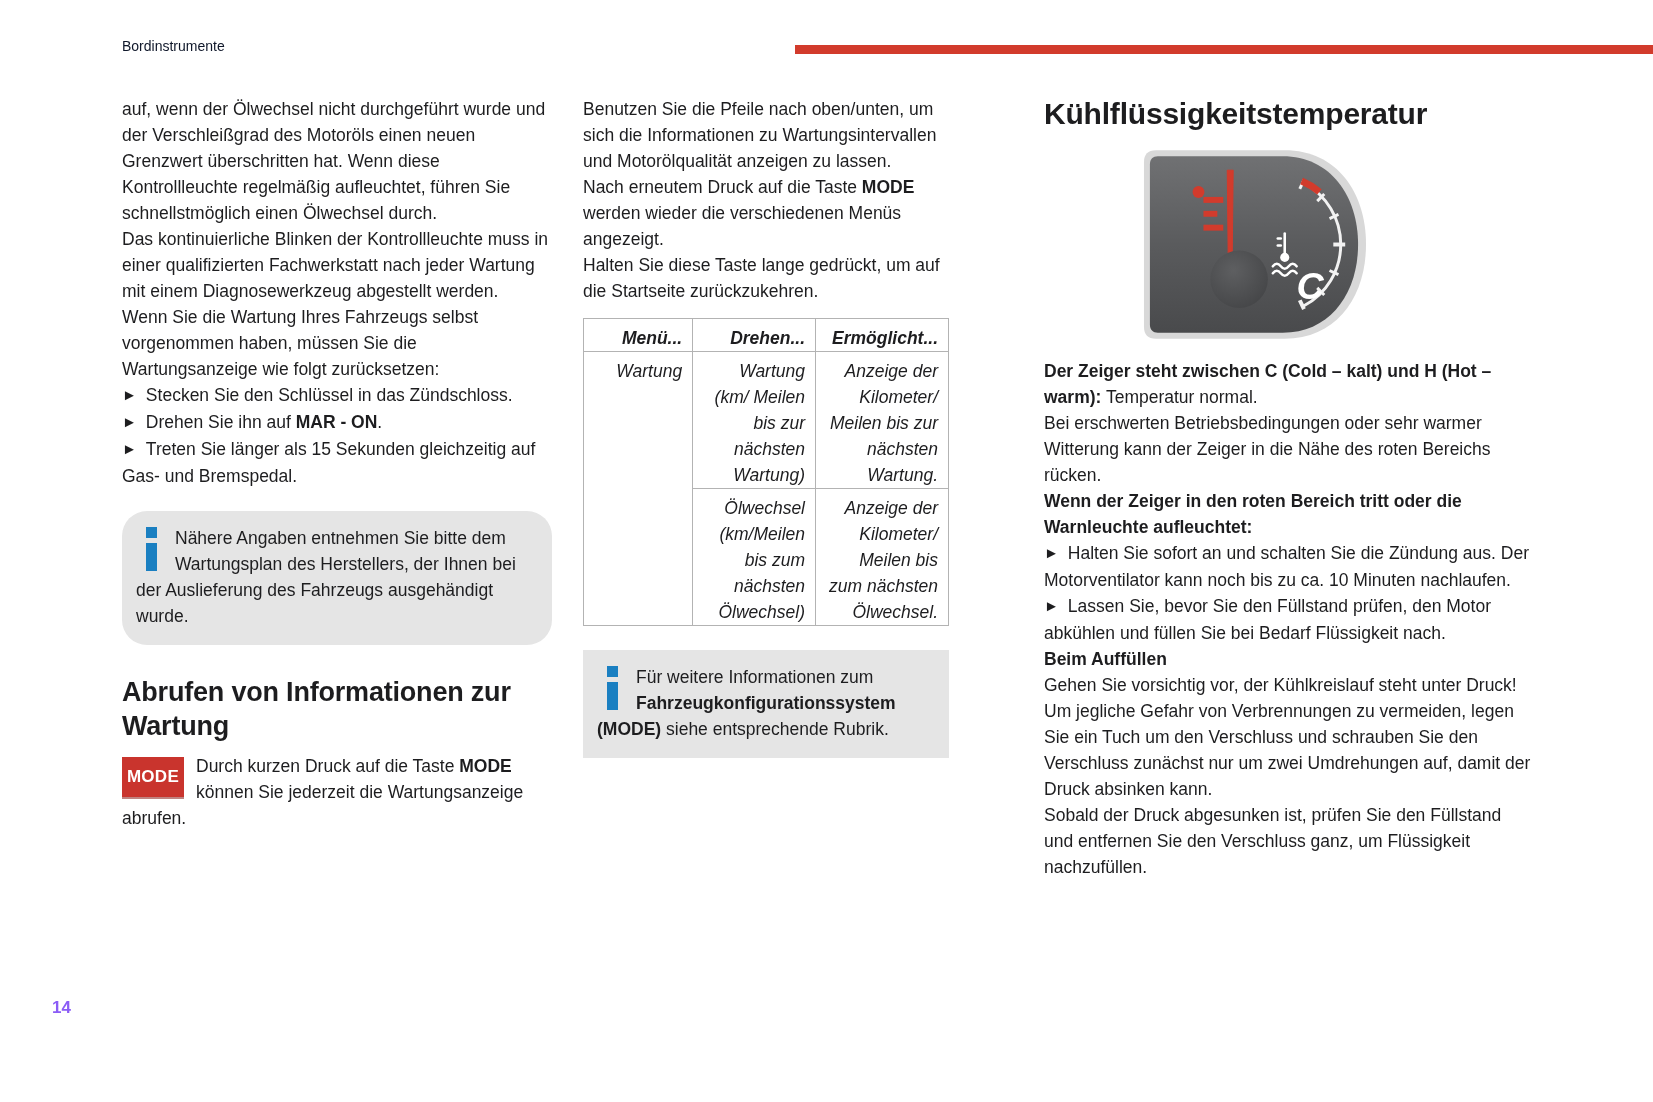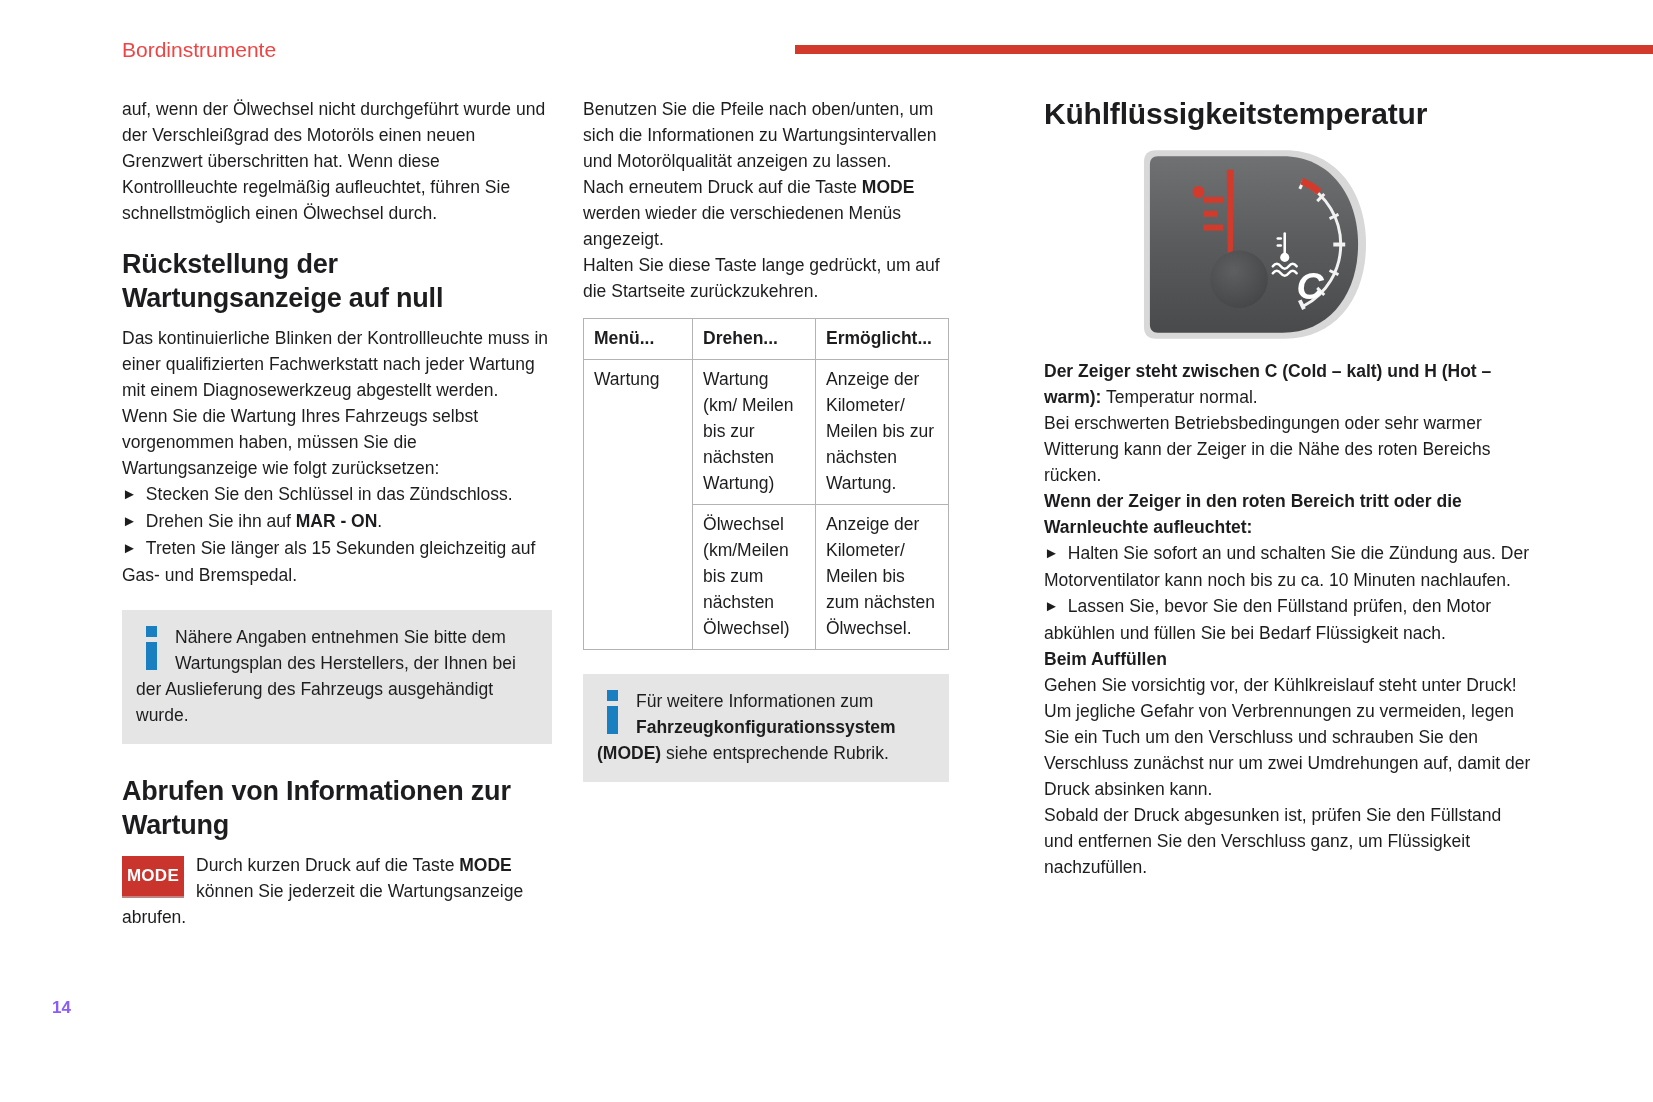--- a/index.html
+++ b/index.html
@@ -1,67 +1,66 @@
 <!DOCTYPE html>
 <html><head>
 <meta charset="utf-8">
 <style>
   * { margin:0; padding:0; box-sizing:border-box; }
   html,body { background:#ffffff; }
   body { font-family:"Liberation Sans", sans-serif; color:#1d1d1f; }
   .page { position:relative; width:1653px; height:1102px; background:#fff; overflow:hidden; }
 
-  .header-title { position:absolute; left:122px; top:38px; font-size:21px; color:#ef4444; }
+  .header-title { position:absolute; left:122px; top:38px; font-size:14px; color:#0f172a; }
   .red-bar { position:absolute; left:795px; top:45px; width:858px; height:9px; background:#d23b2c; }
 
   .col { position:absolute; top:96px; font-size:17.5px; line-height:26px; }
   .col1 { left:122px; width:430px; }
   .col2 { left:583px; width:366px; }
   .col3 { left:1044px; width:490px; }
 
   p { margin:0; }
   b, .bd { font-weight:bold; }
 
   h2 { font-size:27px; line-height:34px; font-weight:bold; margin:21px 0 10px; letter-spacing:-0.2px; }
   h2.second { margin-top:30px; }
   h1 { font-size:30px; line-height:36px; font-weight:bold; margin:0 0 4px; letter-spacing:-0.2px; }
 
   .bullet-line .bullet { display:inline-block; margin-right:9px; font-size:15px; position:relative; top:-1px; }
 
   .infobox { background:#e5e5e5; padding:14px 16px 16px 14px; margin:22px 0 0; overflow:hidden; }
   .infobox .info-icon { float:left; width:15px; height:44px; margin:2px 16px 2px 8px; }
-  .col1 .infobox { margin-bottom:4px; }
+  .col1 .infobox { margin-bottom:4px;border-radius:25px; }
   .col2 .infobox { margin-top:24px; }
 
   .mode-para { margin-top:4px; }
   .mode-badge { float:left; width:62px; height:40px; background:#c9342d; color:#fff; font-weight:bold;
                 font-size:17px; letter-spacing:0.3px; display:flex; align-items:center; justify-content:center;
                 margin:4px 12px 2px 0; box-shadow:0 2px 0 rgba(140,30,24,0.55); }
 
   table { width:100%; border-collapse:collapse; margin:14px 0 0; font-size:17.5px; line-height:26px; }
-  th, td { border:1px solid #b3b3b3; text-align:left; vertical-align:top; padding:6px 10px 8px; font-weight:normal; }
+  th, td { border:1px solid #b3b3b3; text-align:right; vertical-align:top; padding:6px 10px 0; font-weight:normal;font-style:italic; }
   th { font-weight:bold; }
   col.c1 { width:143px; } col.c2 { width:146px; } col.c3 { width:142px; }
 
   .gauge { width:228px; height:194px; display:block; margin:16px 0 16px 96px; }
 
   .page-number { position:absolute; left:52px; top:998px; font-size:17px; font-weight:bold; color:#8b5cf6; }
 </style>
 </head>
 <body>
 
 <div class="page">
 
   <div class="header-title">Bordinstrumente</div>
   <div class="red-bar"></div>
 
   <section class="col col1">
     <p>auf, wenn der Ölwechsel nicht durchgeführt wurde und der Verschleißgrad des Motoröls einen neuen Grenzwert überschritten hat. Wenn diese Kontrollleuchte regelmäßig aufleuchtet, führen Sie schnellstmöglich einen Ölwechsel durch.</p>
 
-    <h2>Rückstellung der Wartungsanzeige auf null</h2>
 
     <p>Das kontinuierliche Blinken der Kontrollleuchte muss in einer qualifizierten Fachwerkstatt nach jeder Wartung mit einem Diagnosewerkzeug abgestellt werden.</p>
     <p>Wenn Sie die Wartung Ihres Fahrzeugs selbst vorgenommen haben, müssen Sie die Wartungsanzeige wie folgt zurücksetzen:</p>
 
     <p class="bullet-line"><span class="bullet">►</span><span>Stecken Sie den Schlüssel in das Zündschloss.</span></p>
     <p class="bullet-line"><span class="bullet">►</span><span>Drehen Sie ihn auf </span><b>MAR - ON</b><span>.</span></p>
     <p class="bullet-line"><span class="bullet">►</span><span>Treten Sie länger als 15 Sekunden gleichzeitig auf Gas- und Bremspedal.</span></p>
 
     <div class="infobox">
       <span class="info-icon">

